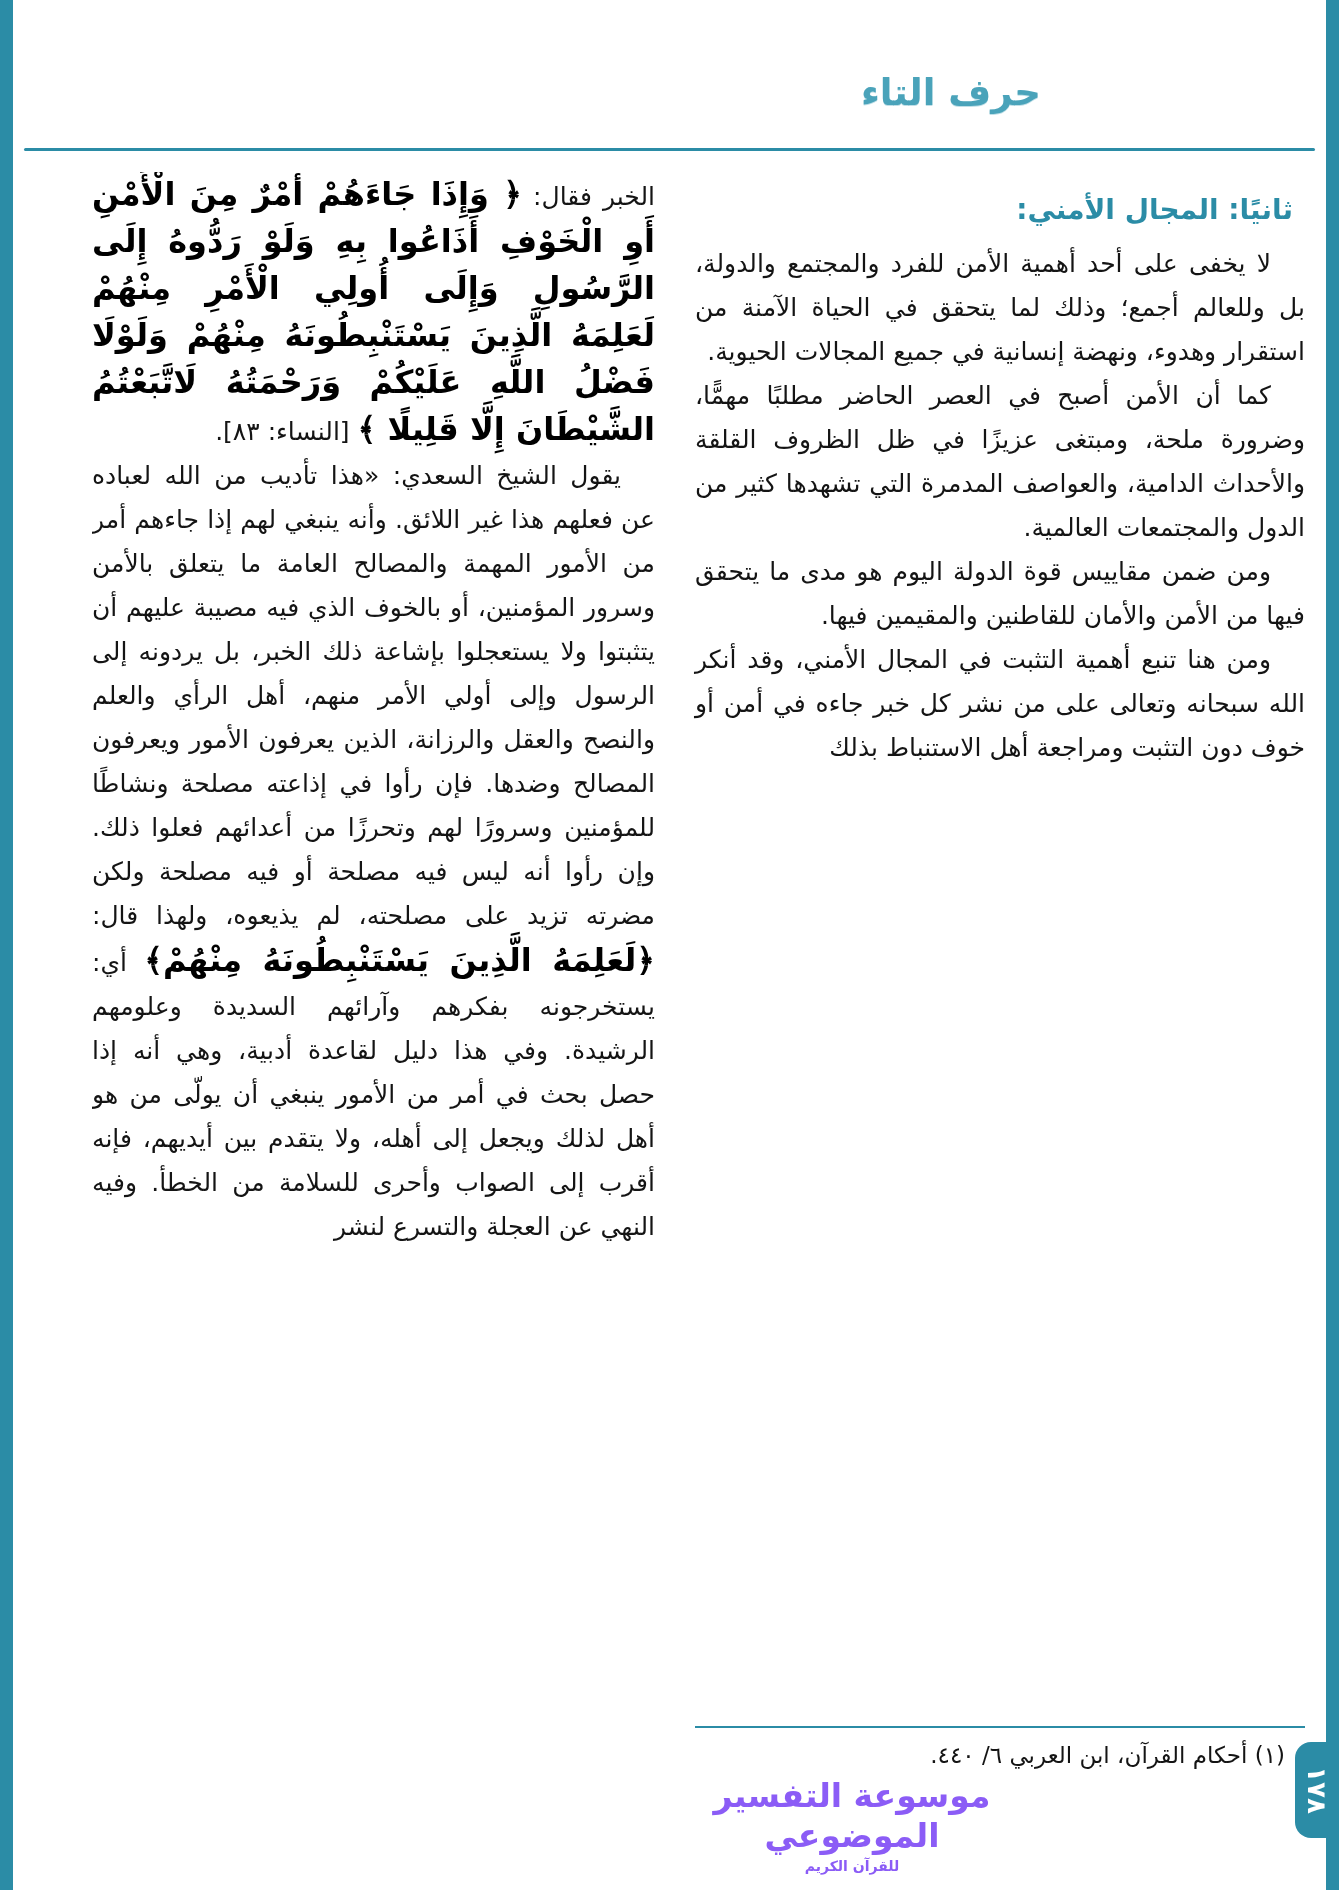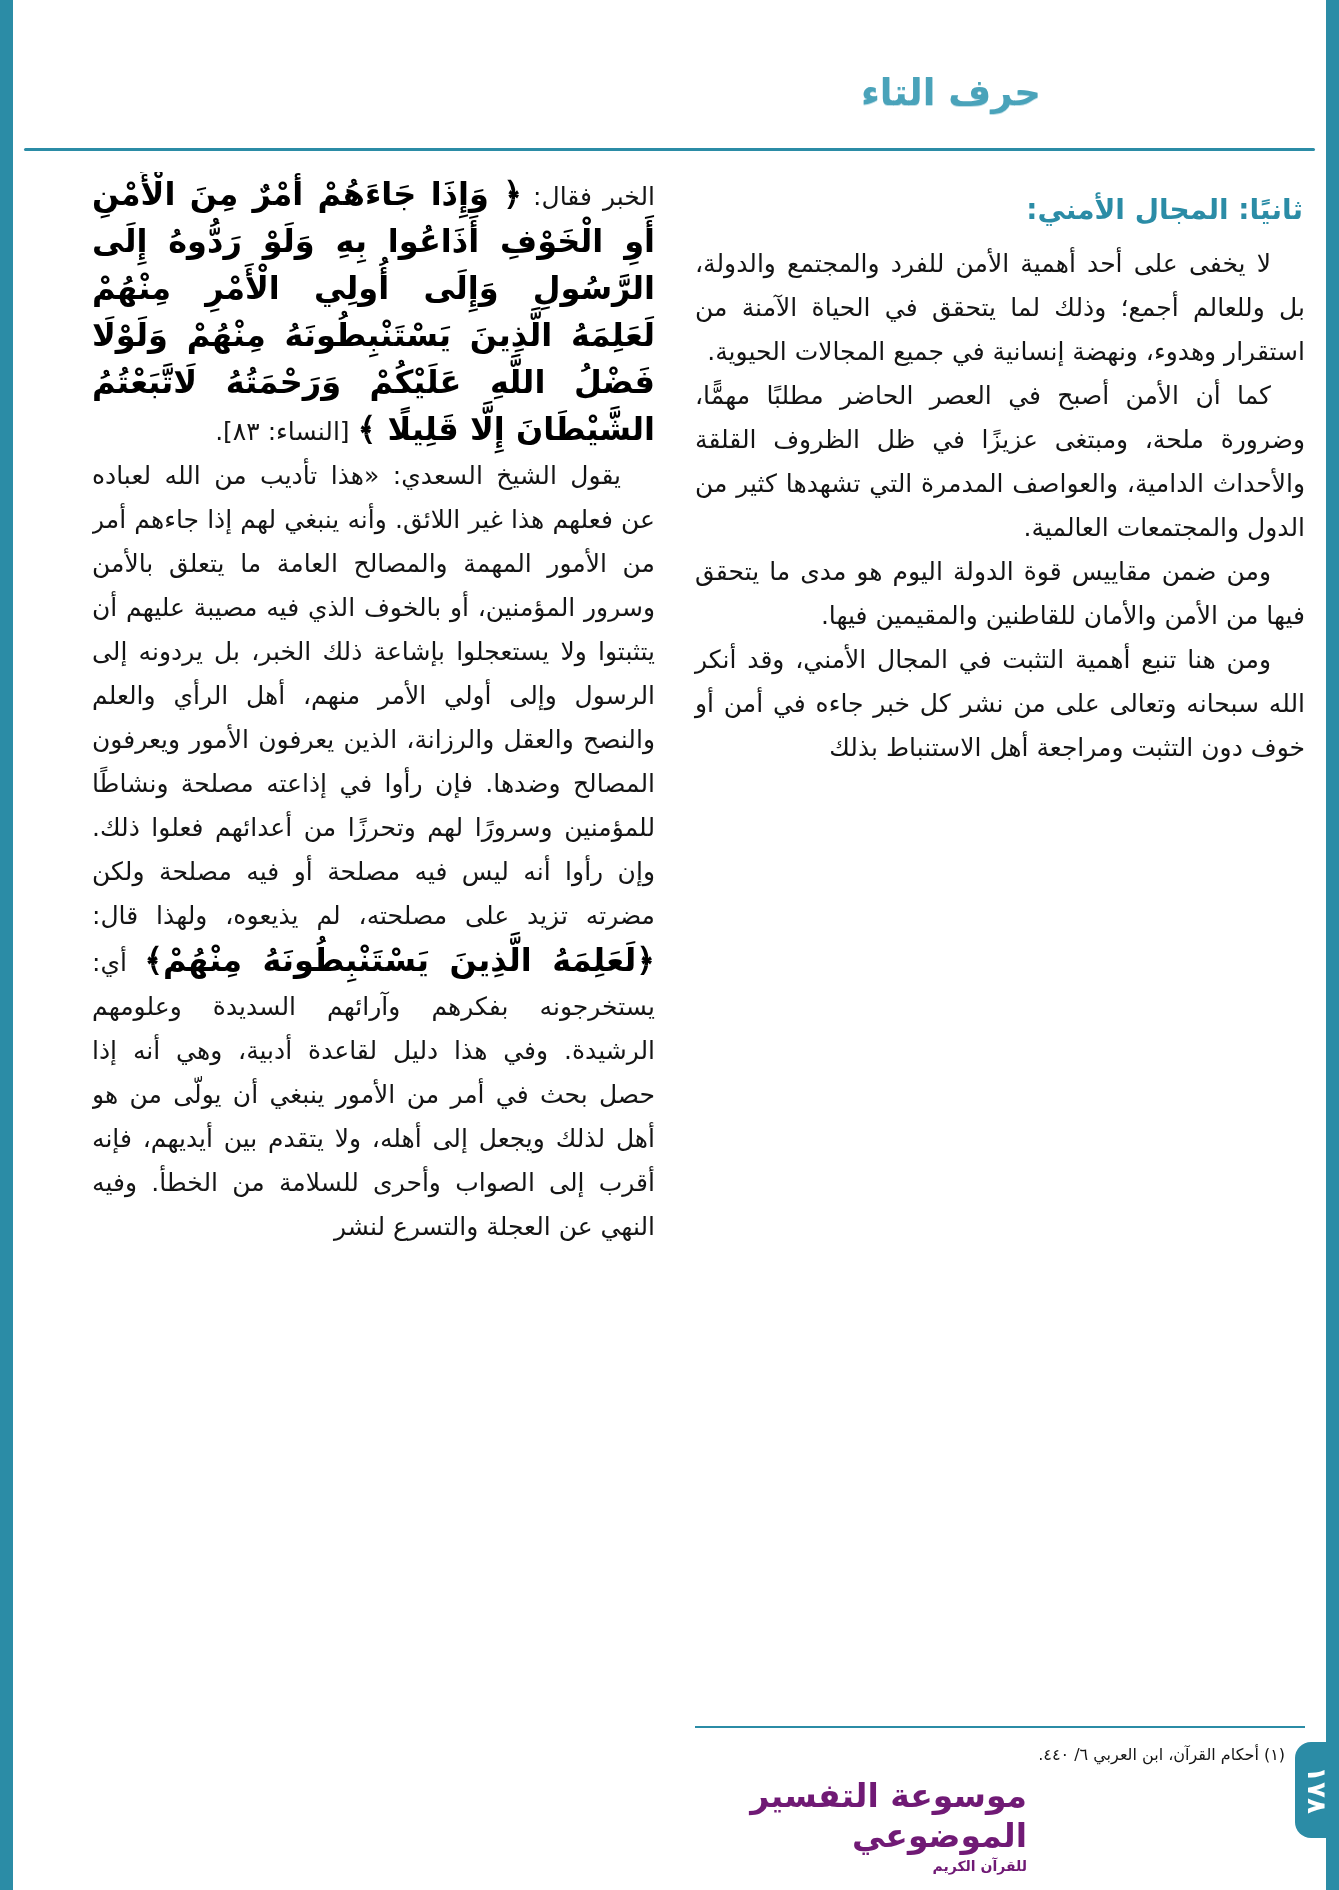--- a/index.html
+++ b/index.html
@@ -29,34 +29,34 @@
   .col-first  { width:610px; display:flex; flex-direction:column; }
   .col-second { flex:1; }
 
   .para {
     margin:0; font-size:25px; line-height:44px; text-align:justify;
     color:#141414; text-indent:34px;
   }
   .no-indent { text-indent:0; }
   .quran { color:#000000; font-weight:bold; font-size:32px; }
   .heading {
-    margin:16px 2px 10px; color:#2b8ca6; font-size:28px; line-height:44px;
+    margin:16px 12px 10px; color:#2b8ca6; font-size:28px; line-height:44px;
     font-weight:bold;
   }
 
   .footnote { margin-top:auto; padding-top:8px; }
   .footnote-rule { height:2px; background:#2b8ca6; margin-bottom:10px; }
   .footnote-text {
-    margin:0; font-size:16px; line-height:34px; color:#141414;
+    margin:0; font-size:23px; line-height:34px; color:#141414;
     text-align:right; text-indent:20px;
   }
 
   .logo {
-    position:absolute; bottom:16px; right:312px; width:330px;
-    color:#701a75;
+    position:absolute; bottom:16px; right:322px; width:330px;
+    text-align:center; color:#8b5cf6;
   }
   .logo-main { font-size:33px; font-weight:bold; line-height:40px; letter-spacing:-1px; }
   .logo-sub  { font-size:14px; font-weight:bold; margin-top:2px; }
 
   .page-tab {
     position:absolute; right:0; bottom:52px; width:44px; height:96px;
     background:#2b8ca6; border-radius:16px 0 0 16px;
     display:flex; align-items:center; justify-content:center;
   }
   .page-num { color:#ffffff; font-size:26px; font-weight:bold; transform:rotate(90deg); white-space:nowrap; }

